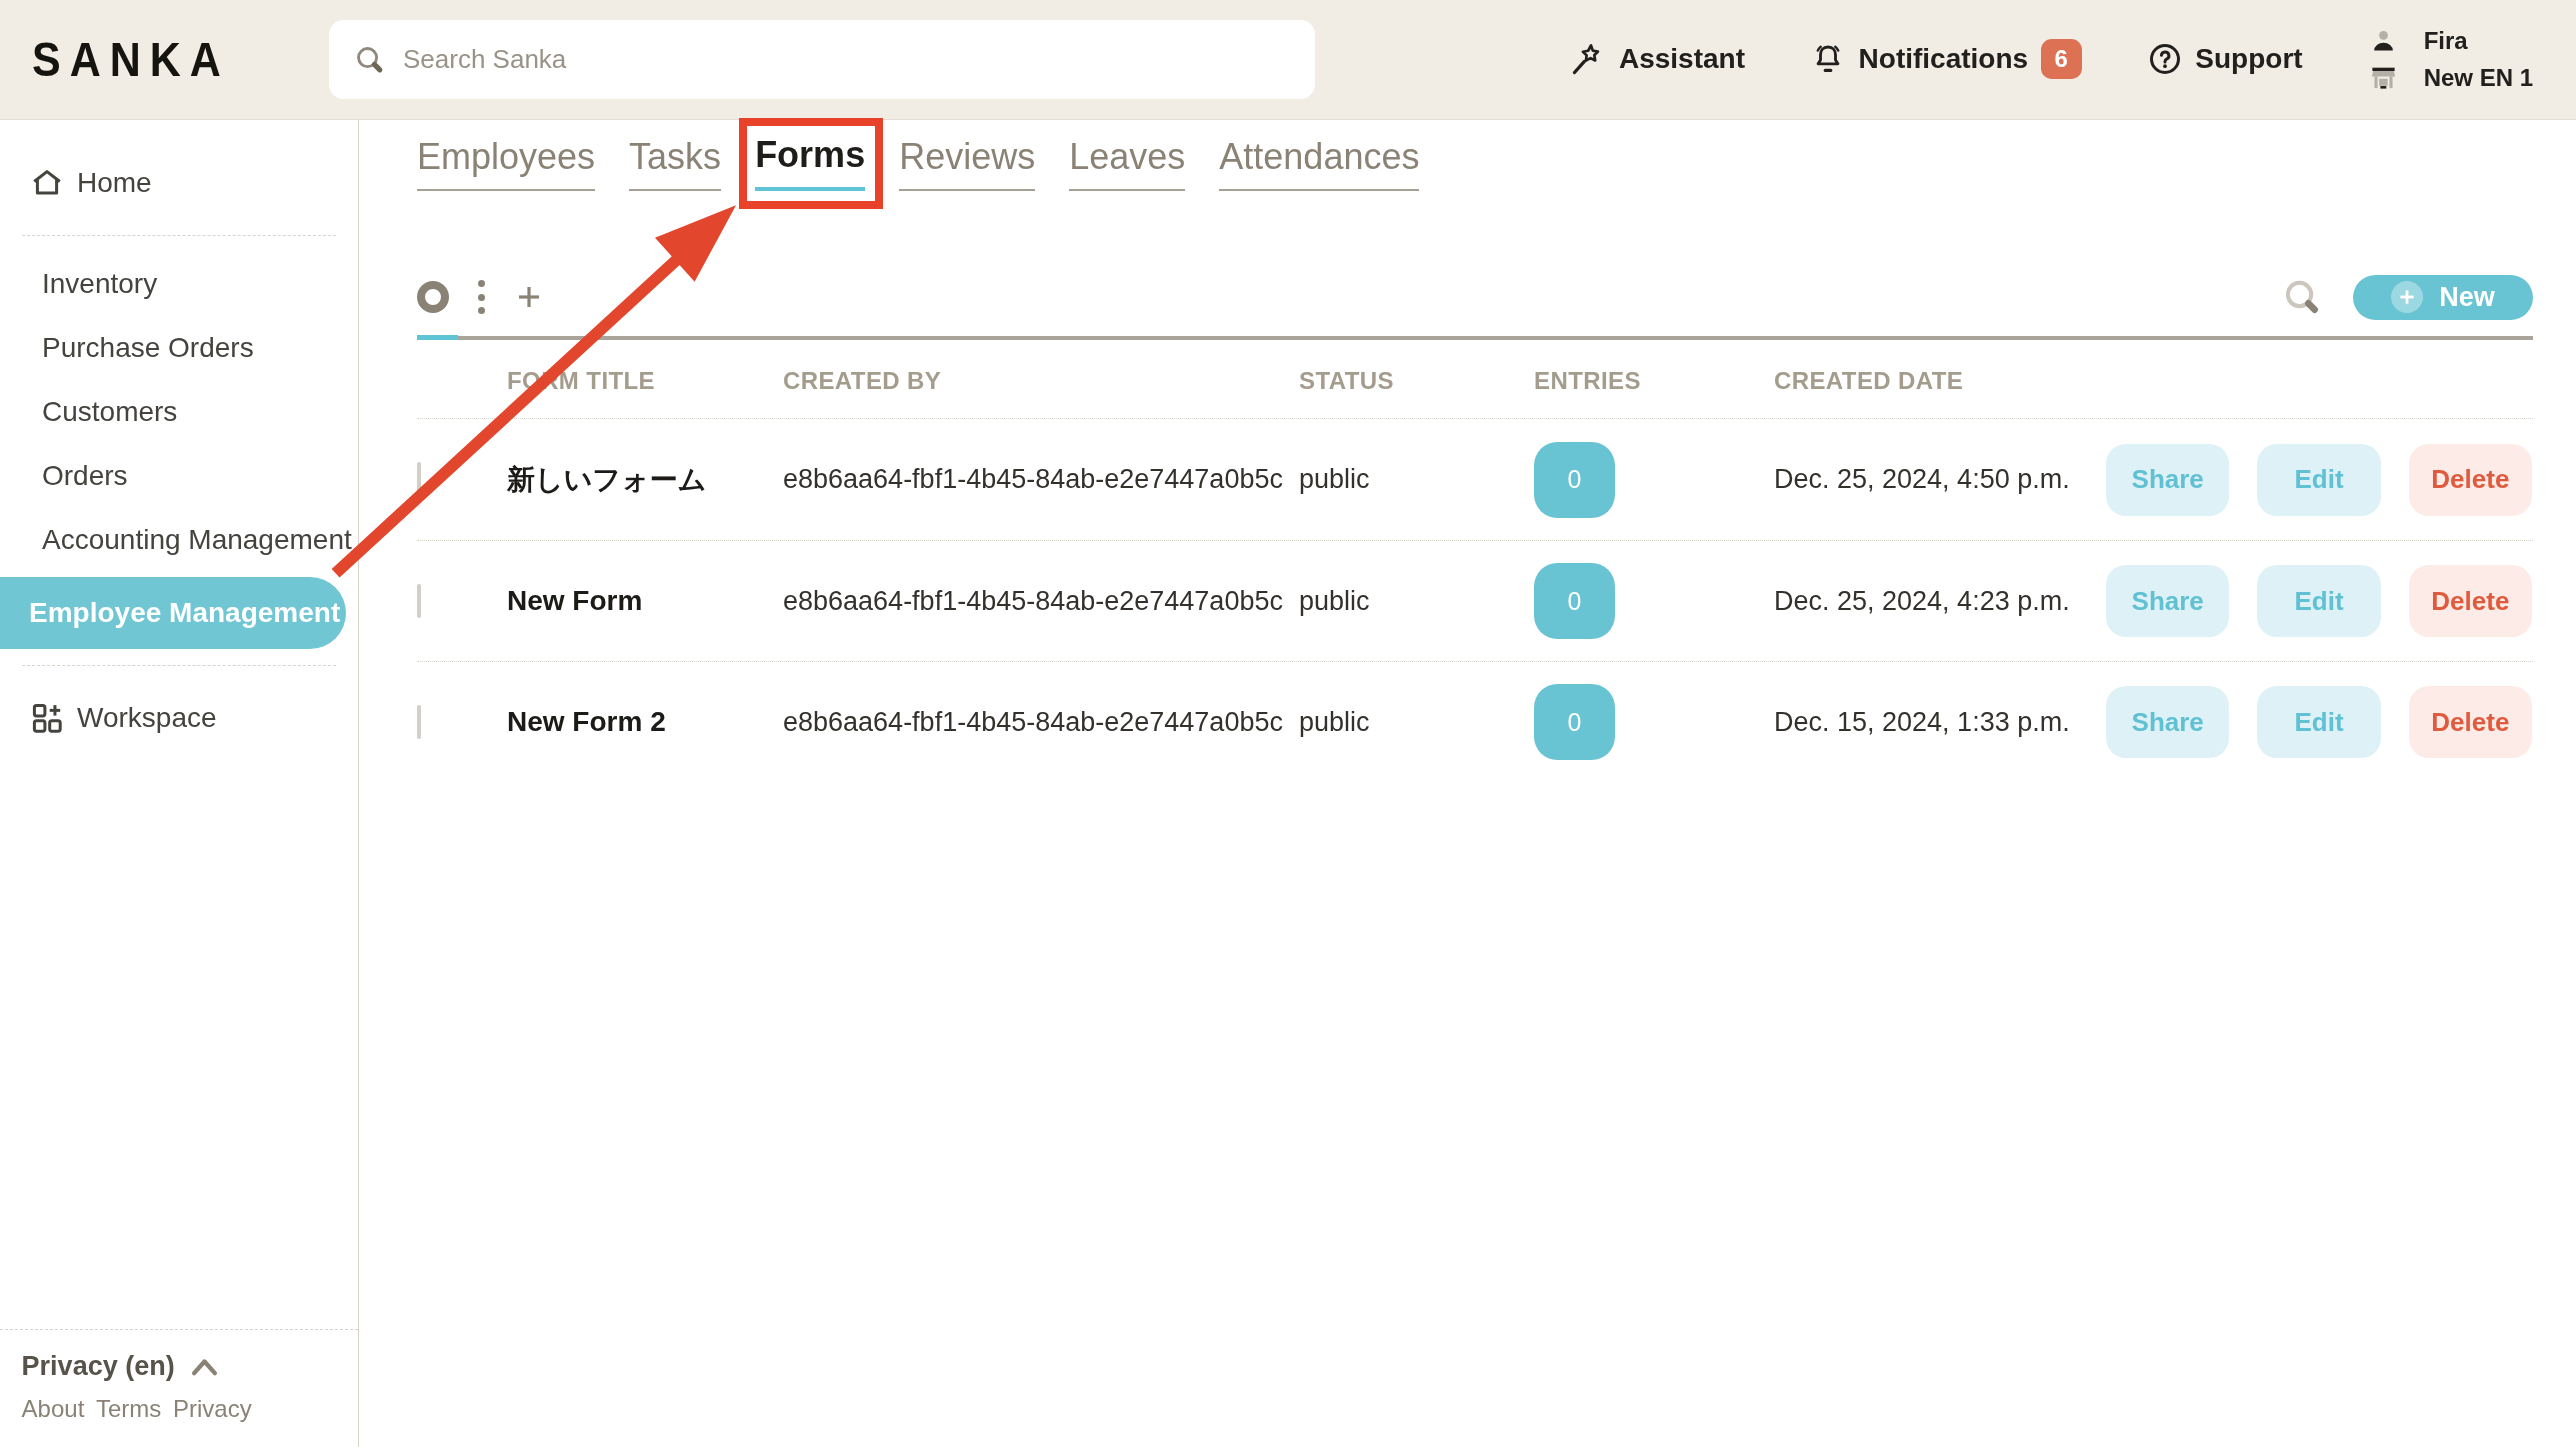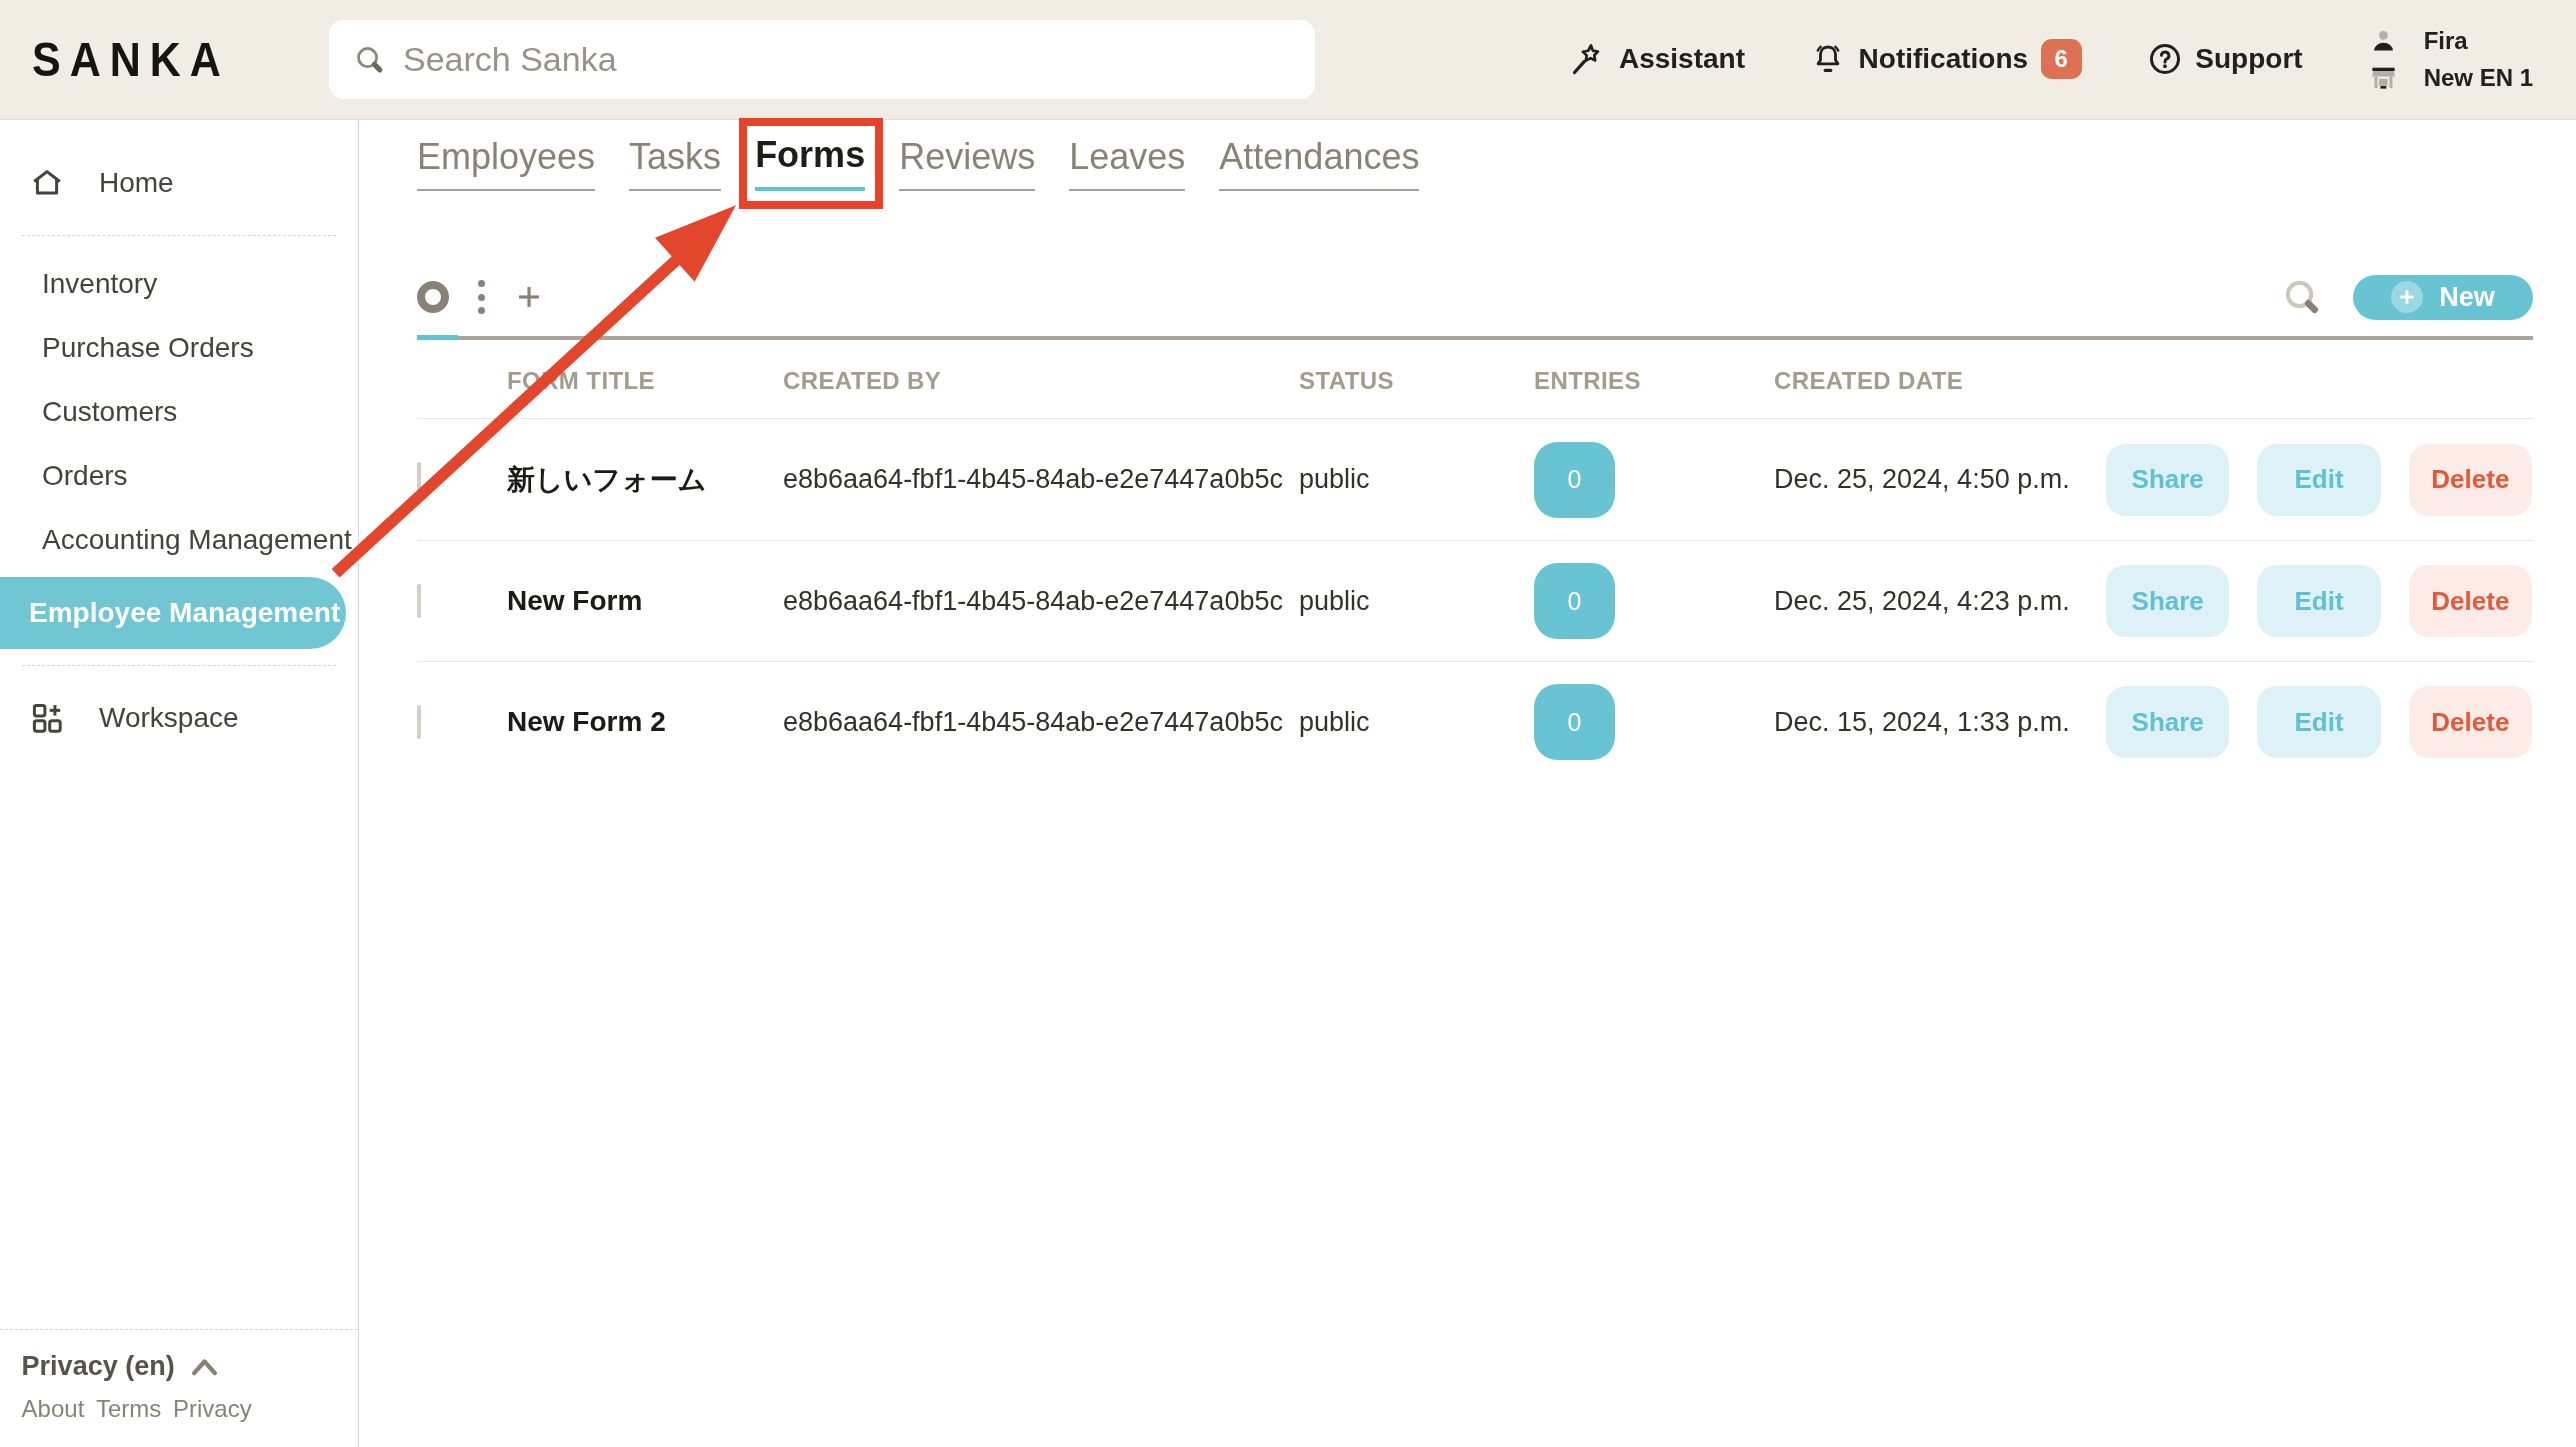--- a/index.html
+++ b/index.html
@@ -23,21 +23,21 @@
     font-size:43px; font-weight:700; letter-spacing:9px; color:#16140f;
     transform:scaleY(1.12); transform-origin:left center;
   }
   .searchbox {
     width:986px; height:79px; background:#ffffff; border-radius:14.4px;
     display:flex; align-items:center; padding:0 25px; gap:18px;
   }
   .searchbox input {
     border:none; outline:none; background:transparent; flex:1;
     font-family:"Liberation Sans", sans-serif;
-    font-size:34px; color:#55504a;
+    font-size:26px; color:#55504a;
   }
   .searchbox input::placeholder { color:#9a9287; }
   .top-actions {
     margin-left:auto; margin-right:43px;
     display:flex; align-items:center; gap:65px;
   }
   .top-item { display:flex; align-items:center; gap:12.6px; cursor:pointer; }
   .top-item .lbl { font-size:28px; font-weight:700; color:#21201c; }
   .notif-badge {
     min-width:41px; height:40px; border-radius:10.8px; background:#dc7154;
@@ -48,21 +48,21 @@
   .user-row { display:flex; align-items:center; gap:25px; }
   .user-row .lbl { font-size:24px; font-weight:700; color:#21201c; }
 
   
   .sidebar {
     position:absolute; left:0; top:120px; width:359px; height:1328px;
     background:#ffffff; border-right:0.9px solid #d8d3ca;
     padding-top:27px;
   }
   .side-item {
-    display:flex; align-items:center; gap:34px;
+    display:flex; align-items:center; gap:12px;
     height:72px; padding-left:29px;
     font-size:28px; font-weight:500; color:#45433e; cursor:pointer;
   }
   .side-link { height:64px; padding-left:42px; display:flex; align-items:center;
     font-size:28px; font-weight:500; color:#45433e; cursor:pointer; }
   .side-divider { border-top:1.8px dashed #d9d5cc; margin:16px 21.6px; }
   .side-item.active {
     background:#70c6d3; color:#ffffff; font-weight:600;
     width:346px; border-radius:0 36px 36px 0; height:72px; margin:5.4px 0;
   }

